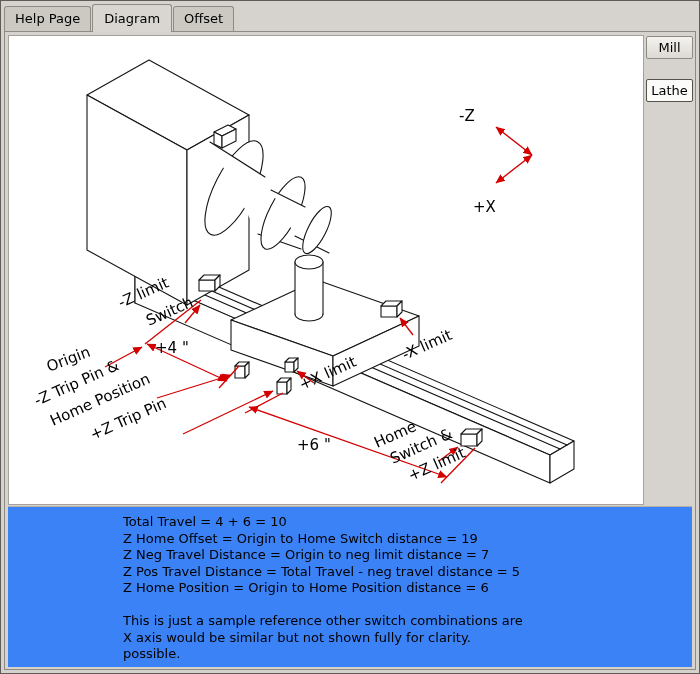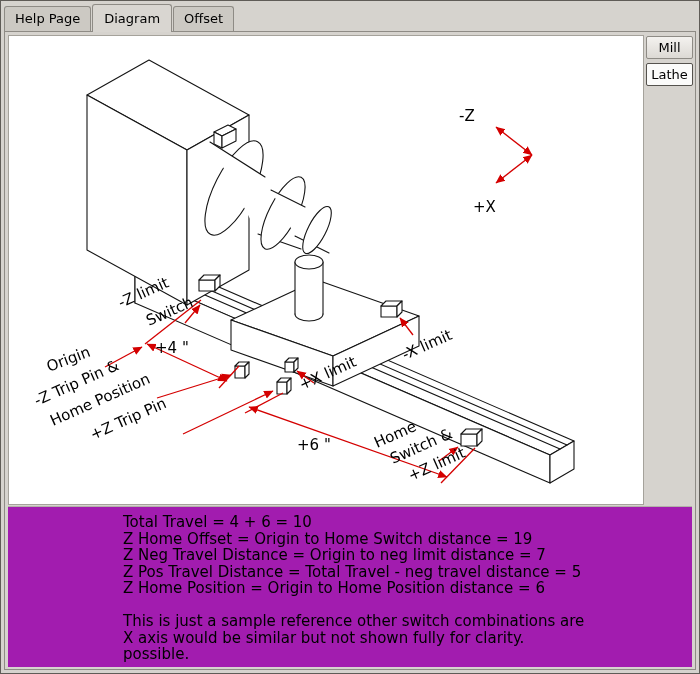--- a/index.html
+++ b/index.html
@@ -29,34 +29,34 @@
   .panel{
     position:absolute;left:3px;top:30px;right:3px;bottom:3px;
     border:1px solid #8e8b85;background:#d6d3ce;box-sizing:border-box;
   }
   .canvas{
     position:absolute;left:3px;top:3px;width:636px;height:470px;
     background:#ffffff;border:1px solid #a5a29b;box-sizing:border-box;overflow:hidden;
   }
   .machine-buttons{
     position:absolute;right:2px;top:4px;width:47px;
-    display:flex;flex-direction:column;gap:4px;
+    display:flex;flex-direction:column;gap:20px;
   }
   .machine-btn{
     font-size:13px;font-family:inherit;padding:3px 2px;
     background:linear-gradient(#f4f2ef,#dcd9d4);
     border:1px solid #8e8b85;border-radius:2px;cursor:default;
   }
   .machine-btn.active{
     background:#fbfbfa;border:1px solid #55524d;
   }
   .notes{
     position:absolute;left:3px;top:474px;right:3px;bottom:2px;
-    background:#a21caf;border-top:1px solid #b3b0a9;
-    padding:7px 24px 0 115px;font-size:15px;line-height:16.5px;
+    background:#3b82f6;border-top:1px solid #b3b0a9;
+    padding:7px 24px 0 115px;font-size:13px;line-height:16.5px;
     box-sizing:border-box;
   }
   .notes div{min-height:16.5px;white-space:nowrap;}
   svg text{font-family:"DejaVu Sans","Liberation Sans",sans-serif;}
 </style>
 </head>
 <body>
 
 <div class="window">
 

